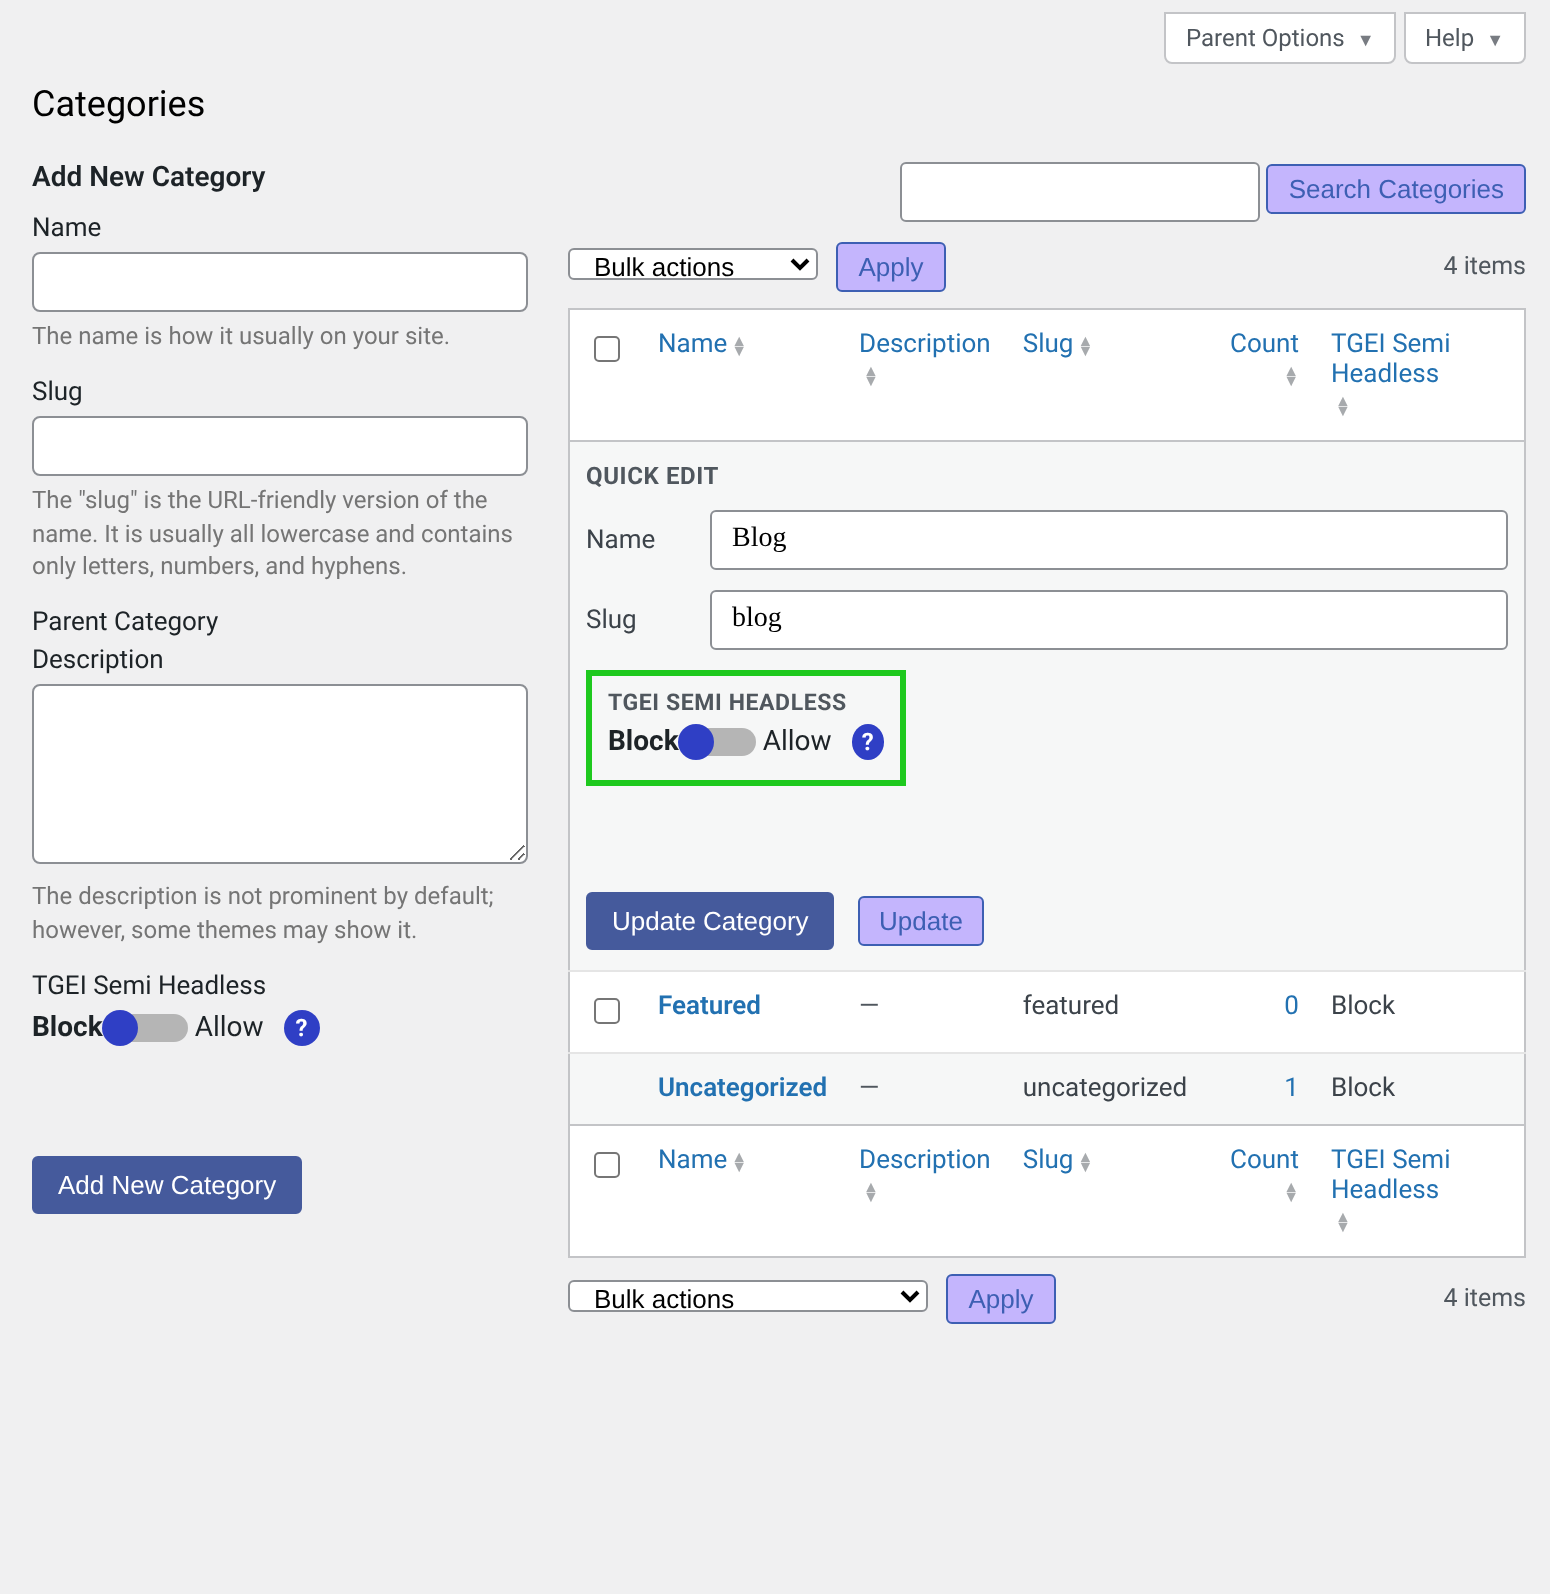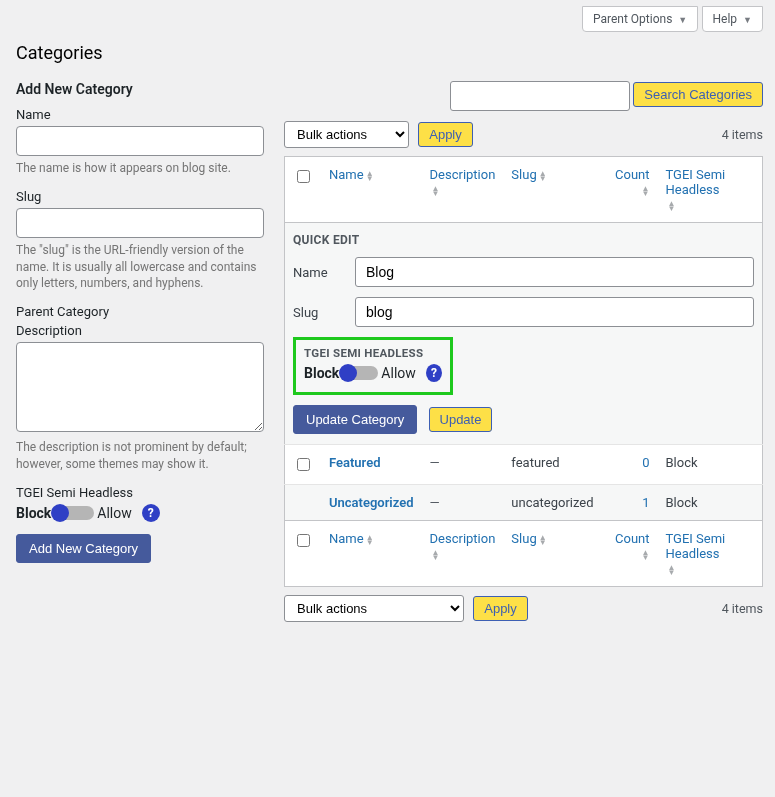--- a/index.html
+++ b/index.html
@@ -68,34 +68,34 @@
   .toggle-thumb {
     width:18px; height:18px; background:#2f3fc5; border-radius:50%; position:absolute; left:-3px; top:-2px;
   }
   .help-icon {
     width:18px; height:18px; background:#2f3fc5; color:#fff; border-radius:50%;
     display:inline-flex; align-items:center; justify-content:center; font-size:12px; font-weight:700;
     margin-left:10px; cursor:pointer;
   }
   .primary-btn {
     background:#455a9c; color:#fff; border:1px solid #455a9c; border-radius:3px;
-    padding:6px 12px; font-size:13px; cursor:pointer;
+    padding:6px 12px; font-size:13px; cursor:pointer;margin-top:43px;
   }
   .secondary-btn {
-    background:#fde047; color:#3d5fb3; border:1px solid #3d5fb3; border-radius:3px;
+    background:#c4b5fd; color:#3d5fb3; border:1px solid #3d5fb3; border-radius:3px;
     padding:4px 10px; font-size:13px; cursor:pointer;
   }
   .search-row { text-align:right; margin-bottom: 10px; }
   .search-input {
     width:180px; height:30px; border:1px solid #8c8f94; border-radius:3px; padding:0 8px;
     vertical-align:middle;
   }
   .tablenav { display:flex; align-items:center; justify-content:space-between; margin:8px 0; }
   .bulk-select {
-    border:1px solid #8c8f94; border-radius:3px; background:#fff; font-size:13px; height:27px;
+    border:1px solid #8c8f94; border-radius:3px; background:#fff; font-size:13px; height:16px;
     padding: 0 24px 0 8px; margin-right:6px;
   }
   .items-count { font-size:12.5px; color:#50575e; }
   table.list-table {
     width:100%; border:1px solid #c3c4c7; border-collapse:collapse; background:#fff;
   }
   table.list-table th, table.list-table td {
     padding:10px 8px; text-align:left; vertical-align:top; font-size:13px;
   }
   table.list-table thead th, table.list-table tfoot th {
@@ -111,20 +111,21 @@
   .name-link { color:#2271b1; font-weight:600; cursor:pointer; }
   .count-link { color:#2271b1; cursor:pointer; }
   .desc-dash { color:#50575e; }
   .quick-edit-row td { padding: 12px 14px; }
   .qe-heading { font-size:12px; font-weight:700; color:#50575e; margin-bottom:10px; letter-spacing:.3px; }
   .qe-field { display:flex; align-items:center; margin-bottom:10px; }
   .qe-field label { width:62px; font-size:13px; color:#3c434a; }
   .qe-field input {
     flex:1; border:1px solid #8c8f94; border-radius:3px; padding:6px 10px; font-size:14px;
     background:#fff;
+    font-family:Liberation Serif, serif;
   }
   .highlight-box {
     border:3px solid #1ec91e; padding:6px 8px 10px 8px; margin-bottom:10px; display:inline-block;
     width:160px;
   }
   .highlight-box .qe-heading { margin-bottom:4px; font-size:11.5px; }
   .qe-actions .primary-btn { margin-right:8px; }
 </style>
 </head>
 <body>
@@ -142,21 +143,21 @@
 
 <h1 class="page-title">Categories</h1>
 
 <div class="wrap">
 
   <div class="col-left">
     <h2 class="form-heading">Add New Category</h2>
 
     <label class="field-label">Name</label>
     <input class="wide-input" type="text" style="">
-    <p class="helptext">The name is how it appears on blog site.</p>
+    <p class="helptext">The name is how it usually on your site.</p>
 
     <label class="field-label">Slug</label>
     <input class="wide-input" type="text" style="">
     <p class="helptext">The "slug" is the URL-friendly version of the name. It is usually all lowercase and contains only letters, numbers, and hyphens.</p>
 
     <label class="field-label">Parent Category</label>
 
     <label class="field-label">Description</label>
     <textarea class="wide-input" style=""></textarea>
     <p class="helptext">The description is not prominent by default; however, some themes may show it.</p>

